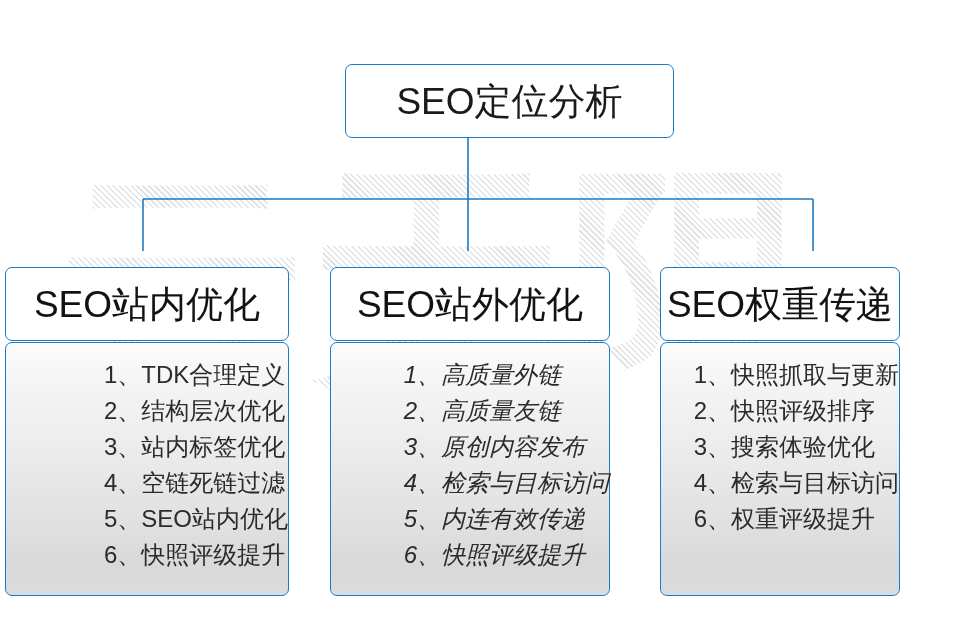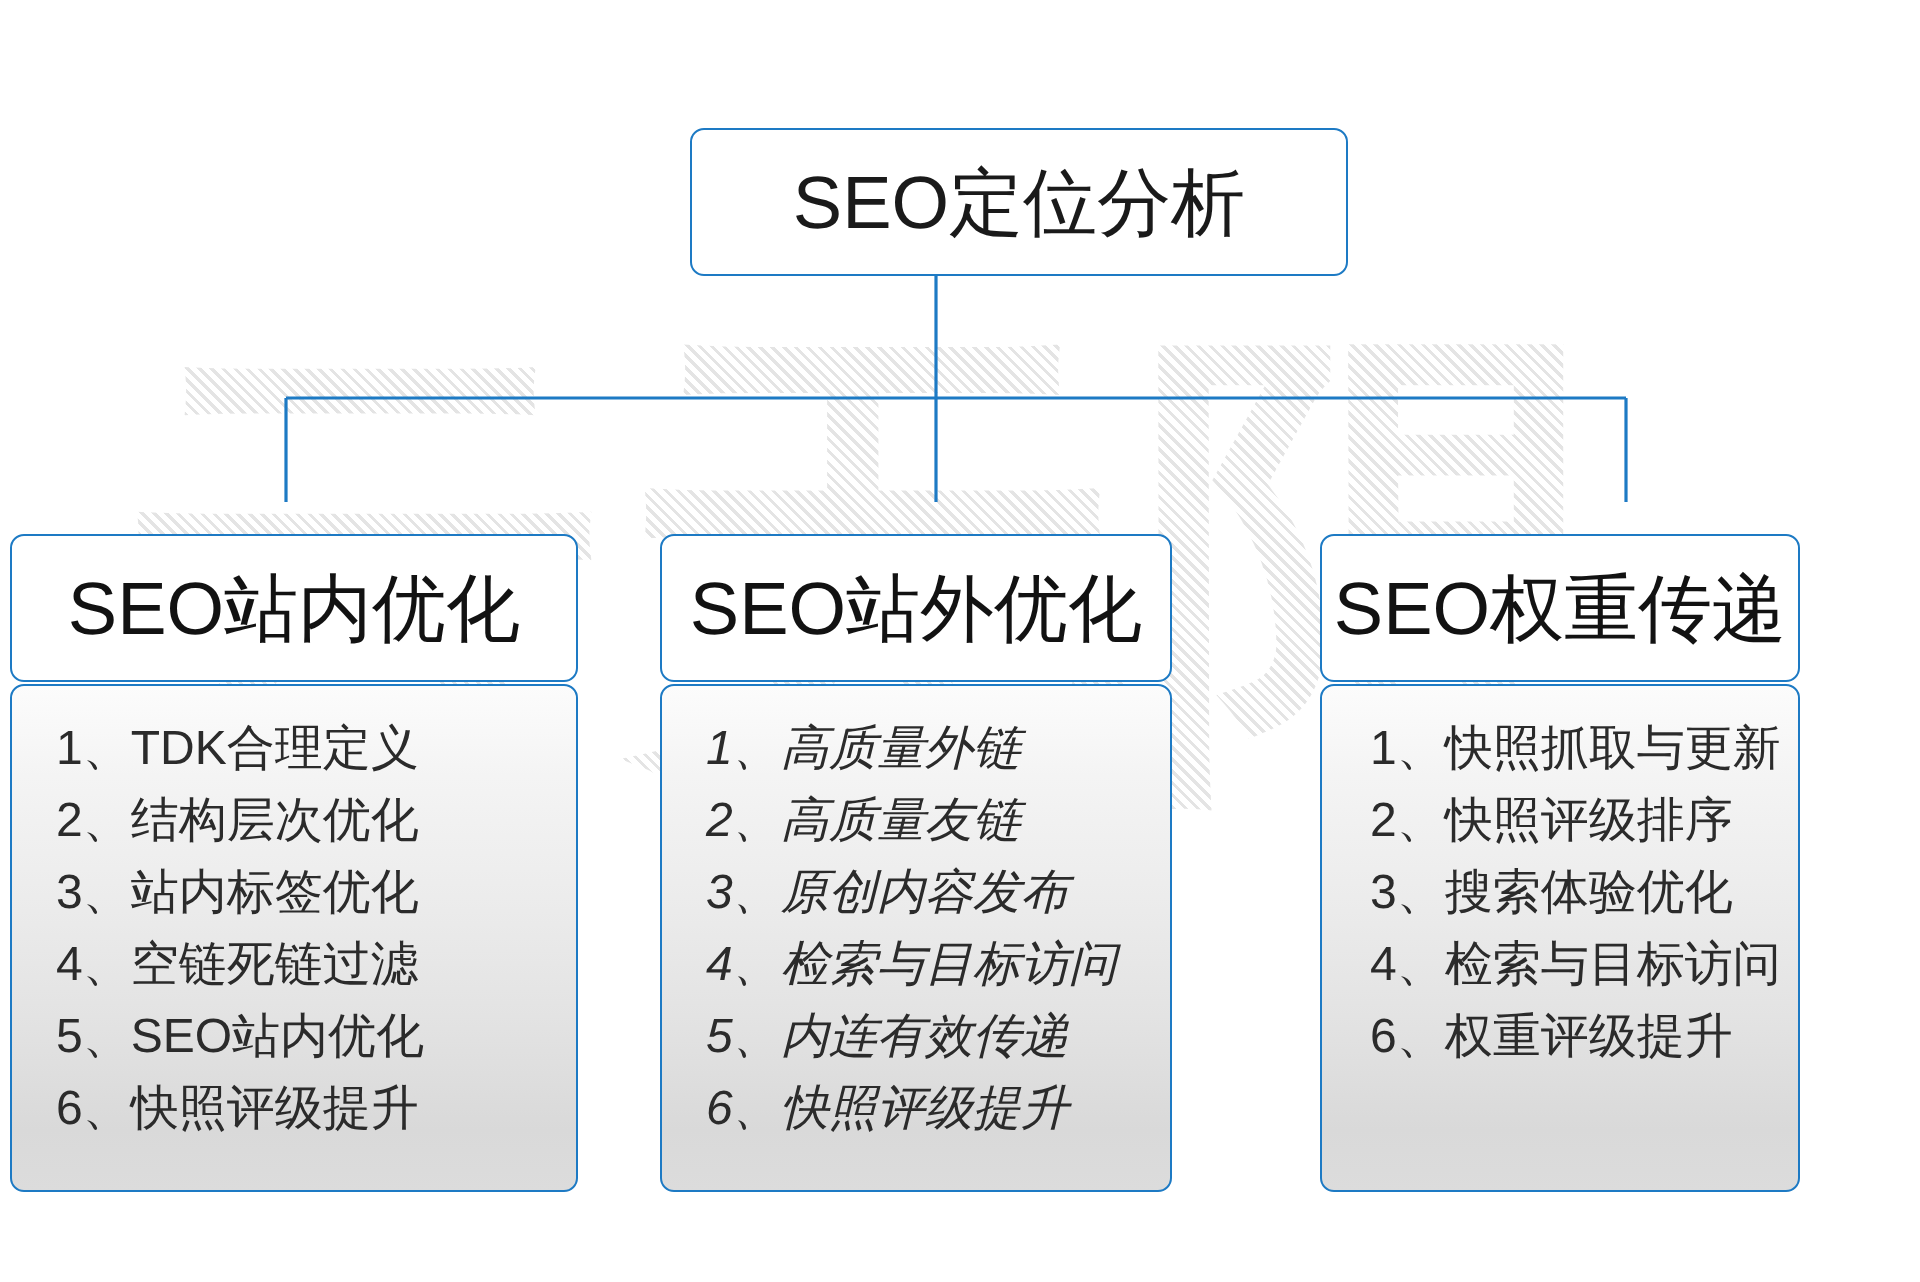--- a/index.html
+++ b/index.html
@@ -95,21 +95,21 @@
   }
 
   
   .column {
     position: absolute;
     z-index: 2;
     top: 251px;
     margin-top: 16px;
   }
   #col-0 { left: 5px;   width: 284px; }
-  #col-1 { left: 330px; width: 256px; }
+  #col-1 { left: 330px; width: 280px; }
   #col-2 { left: 660px; width: 240px; }
 
   .col-header {
     box-sizing: border-box;
     width: 100%;
     height: 74px;
     border: 1.4px solid #1d7ac4;
     border-radius: 7px;
     background: #ffffff;
     display: flex;
@@ -135,20 +135,21 @@
         #fcfcfc 0%,
         #f4f4f4 18%,
         #ececec 42%,
         #e2e2e2 68%,
         #d9d9d9 88%,
         #dcdcdc 100%);
     padding: 14px 0 28px 0;
     display: flex;
     flex-direction: column;
     justify-content: flex-start;
+    align-items: flex-end;
   }
 
   .bullet-list {
     list-style: none;
     margin: 0;
     padding: 0;
   }
   .bullet-item {
     font-size: 24px;
     color: #2b2b2b;

